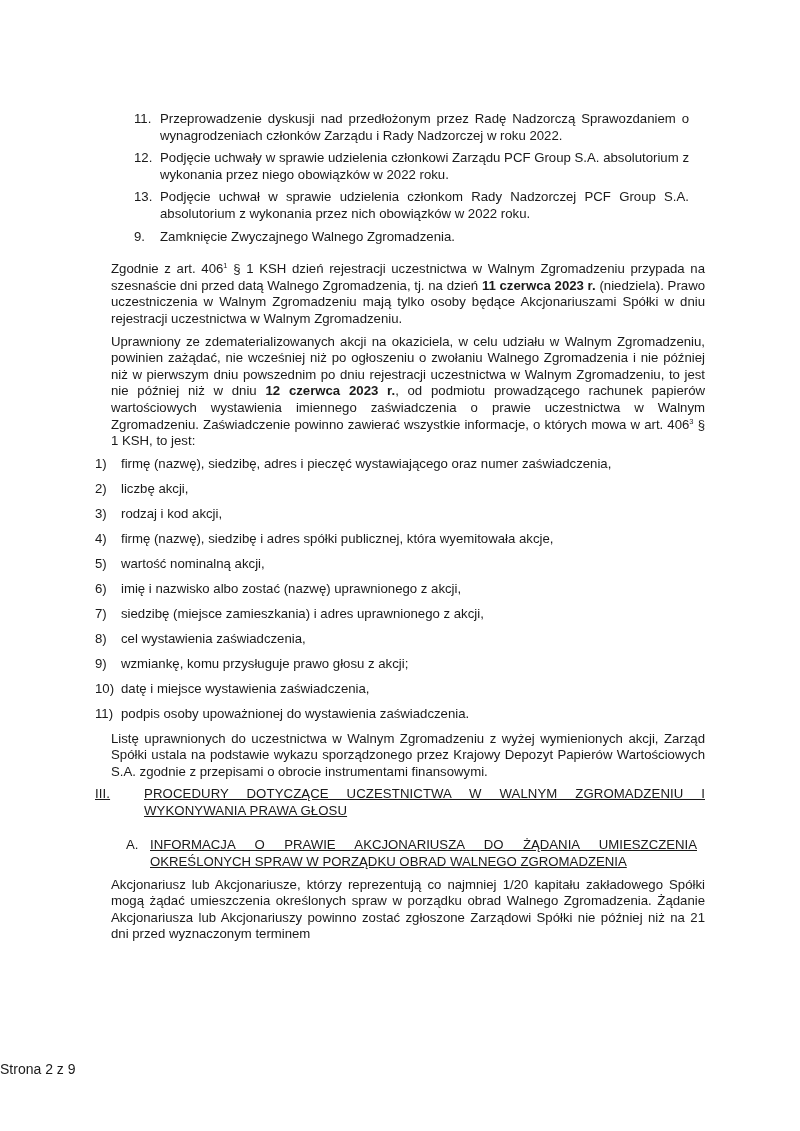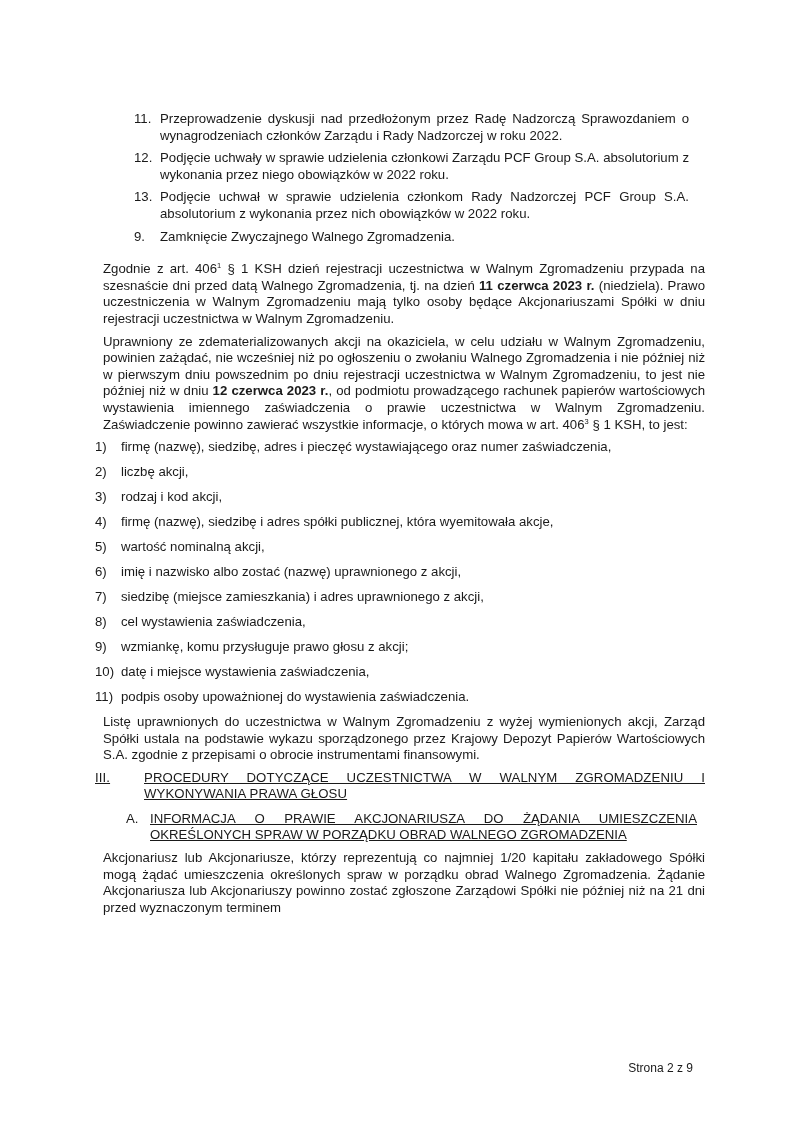--- a/index.html
+++ b/index.html
@@ -33,21 +33,21 @@
       padding-left: 49px;
       margin-bottom: 6px;
       text-align: justify;
     }
     .agenda .num {
       position: absolute;
       left: 23px;
       top: 0;
     }
     p.body {
-      margin: 0 0 6px 8px;
+      margin: 0 0 6px 16px;
       text-align: justify;
     }
     sup {
       font-size: 7.5px;
       line-height: 0;
       vertical-align: 5px;
     }
     b { font-weight: bold; }
     .req-list {
       margin: 0;
@@ -61,21 +61,21 @@
     }
     .req-list .num {
       position: absolute;
       left: 0;
       top: 0;
     }
     .req-list li.two-digit { padding-left: 26px; }
     .heading-iii {
       position: relative;
       padding-left: 49px;
-      margin: 2px 0 8px 0;
+      margin: 2px 0 18px 0;
       text-decoration: underline;
       text-align: justify;
       text-align-last: left;
       letter-spacing: 0.1px;
     }
     .heading-iii .num {
       position: absolute;
       left: 0;
       top: 0;
       text-decoration: underline;
@@ -94,22 +94,22 @@
       top: 0;
     }
     .heading-a .txt {
       text-decoration: underline;
     }
     .footer {
       position: absolute;
       left: 0;
       width: 693px;
       top: 1061px;
-      text-align: right;
-      font-size: 12px;
+      text-align: left;
+      font-size: 14px;
       color: #1a1a1a;
     }
   </style>
 </head>
 <body>
 
 <div class="page">
 
   <ol class="agenda">
     <li>

